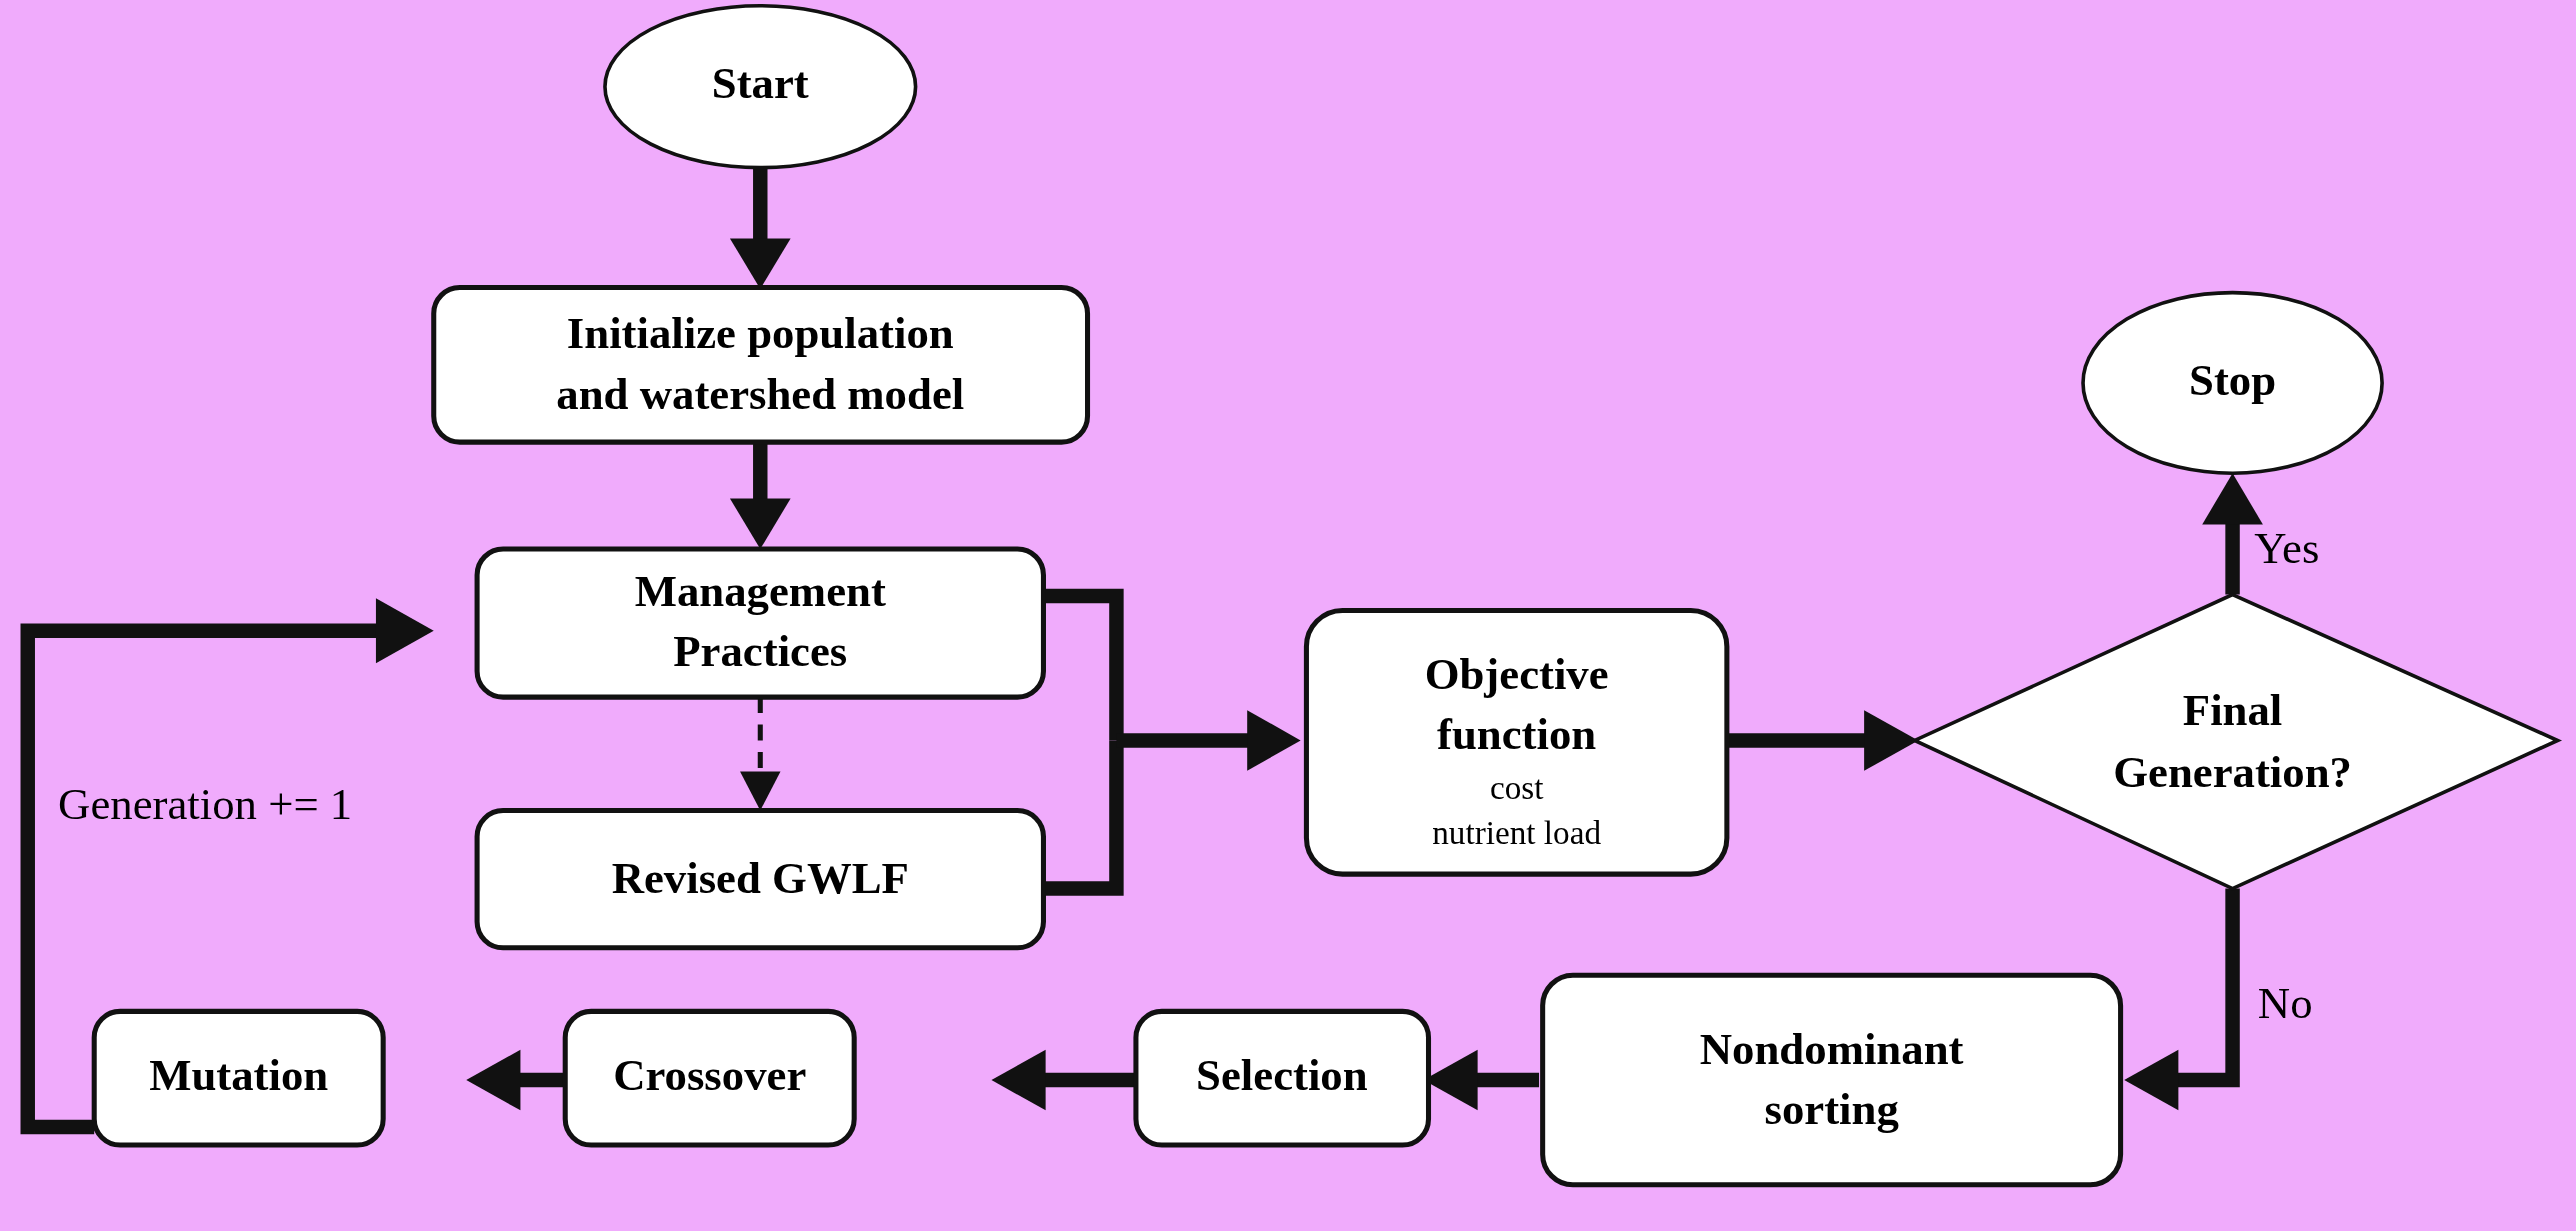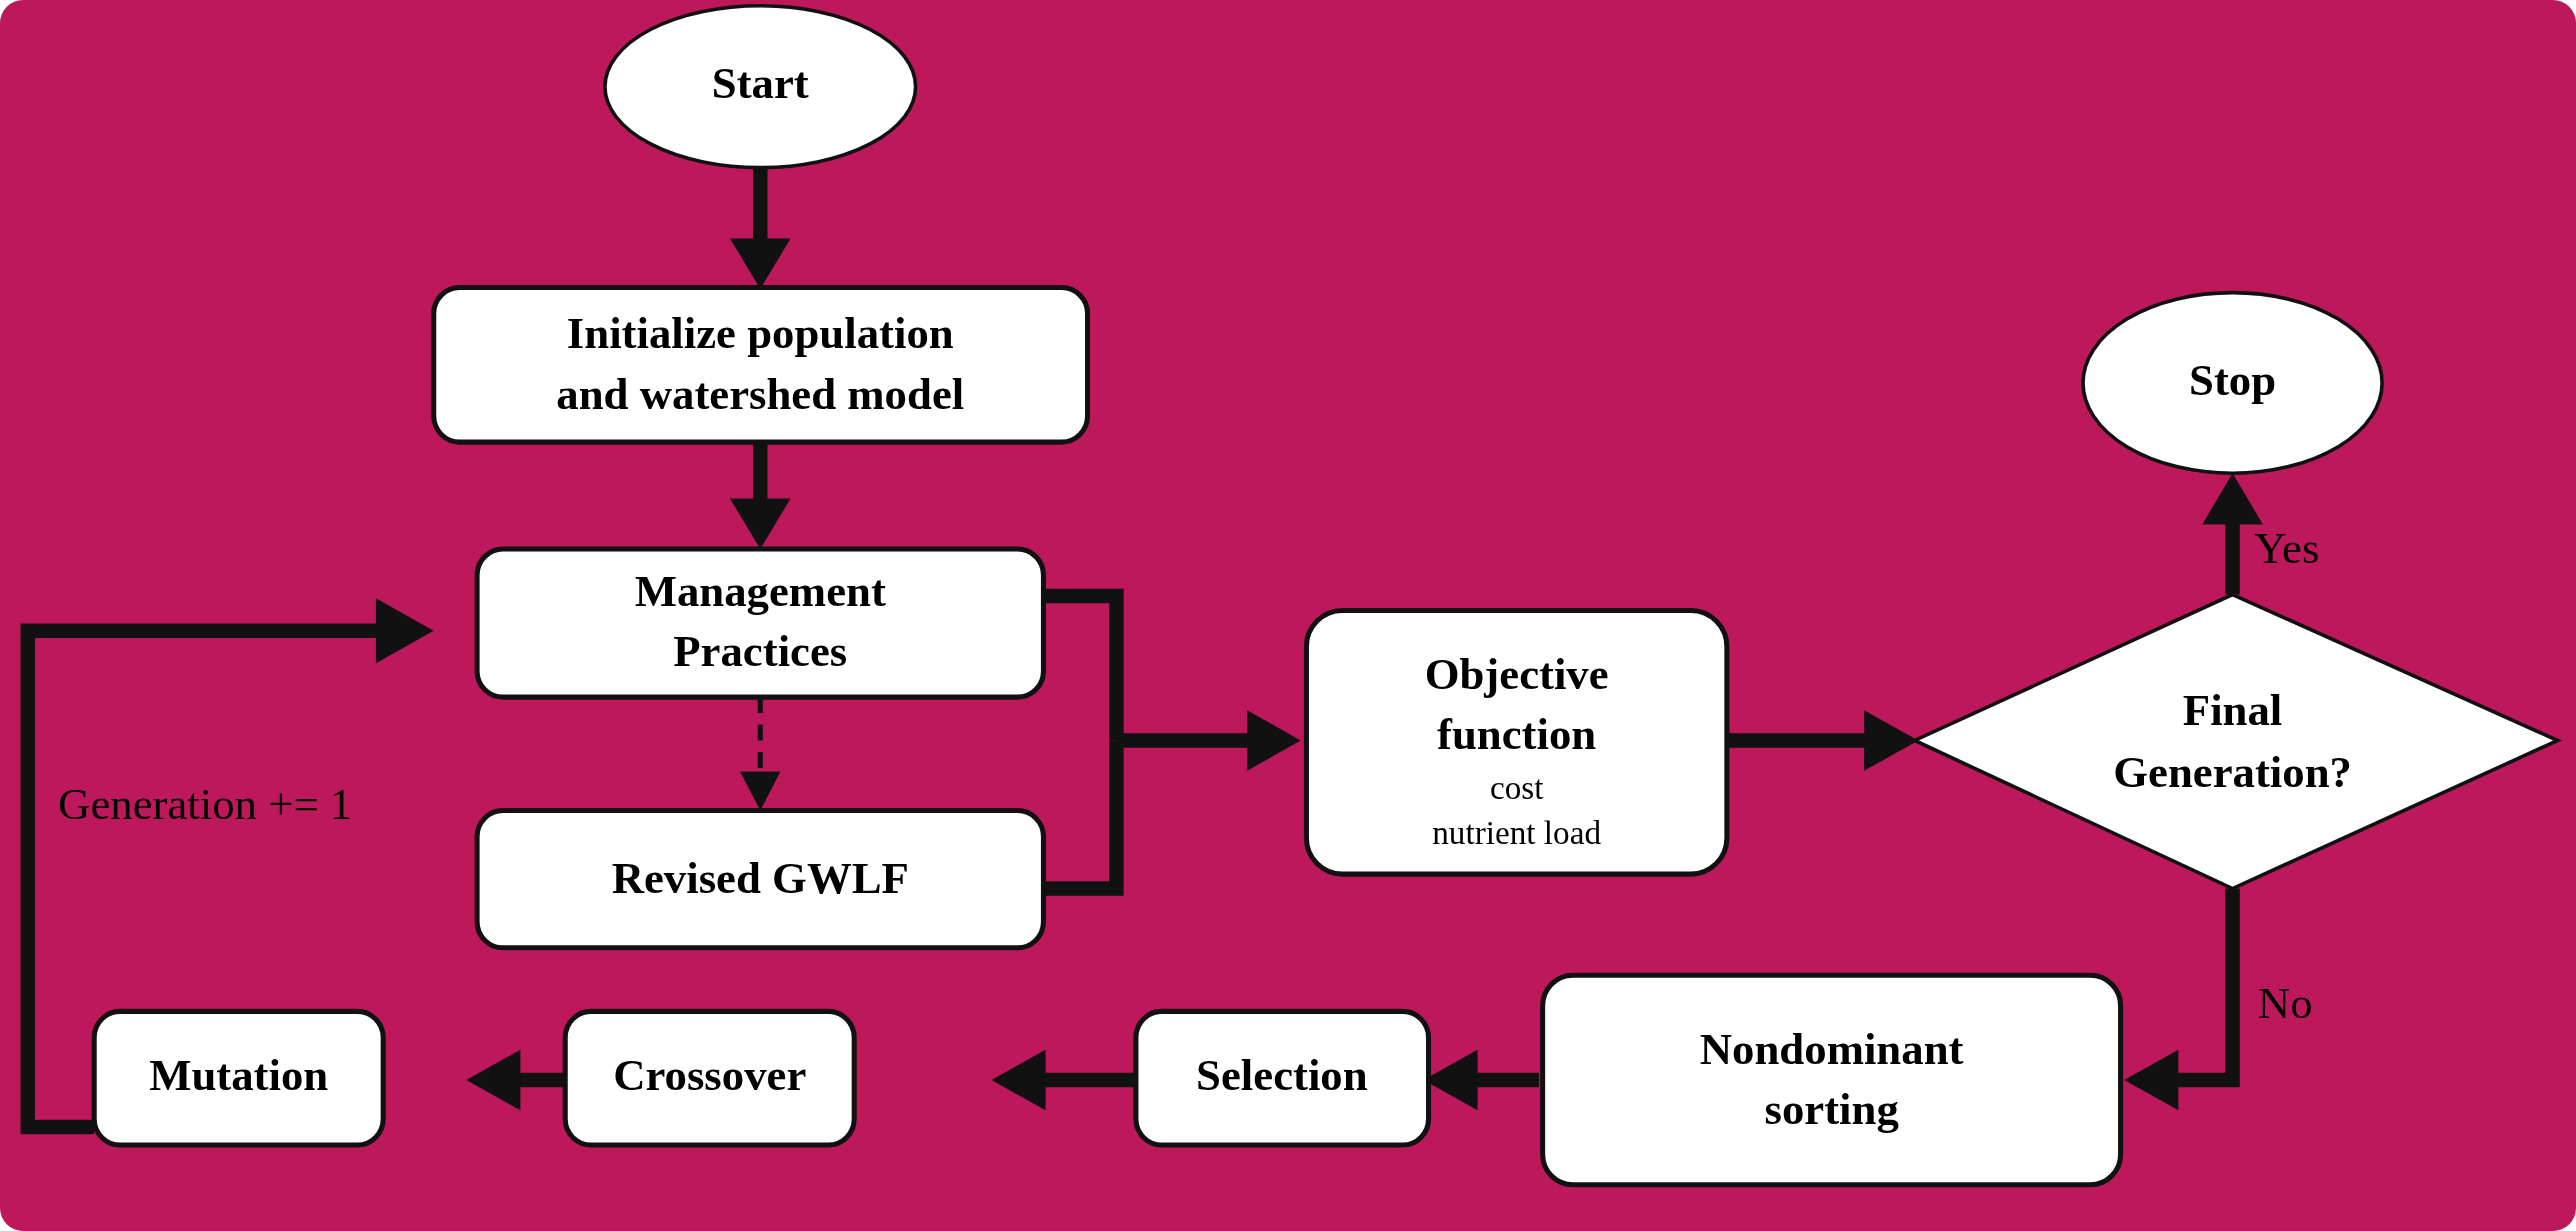--- a/index.html
+++ b/index.html
@@ -7,23 +7,22 @@
     padding: 0;
     background: #ffffff;
   }
   body {
     font-family: "Liberation Serif", "DejaVu Serif", serif;
   }
   #flowchart-root {
     position: relative;
     width: 2576px;
     height: 1231px;
-    background: #be185d;
+    background: #f0abfc;
     overflow: hidden;
-    border-radius: 23px;
   }
   svg.chart-svg {
     position: absolute;
     top: 0;
     left: 0;
     width: 2576px;
     height: 1231px;
     display: block;
   }
   .node-shape {

